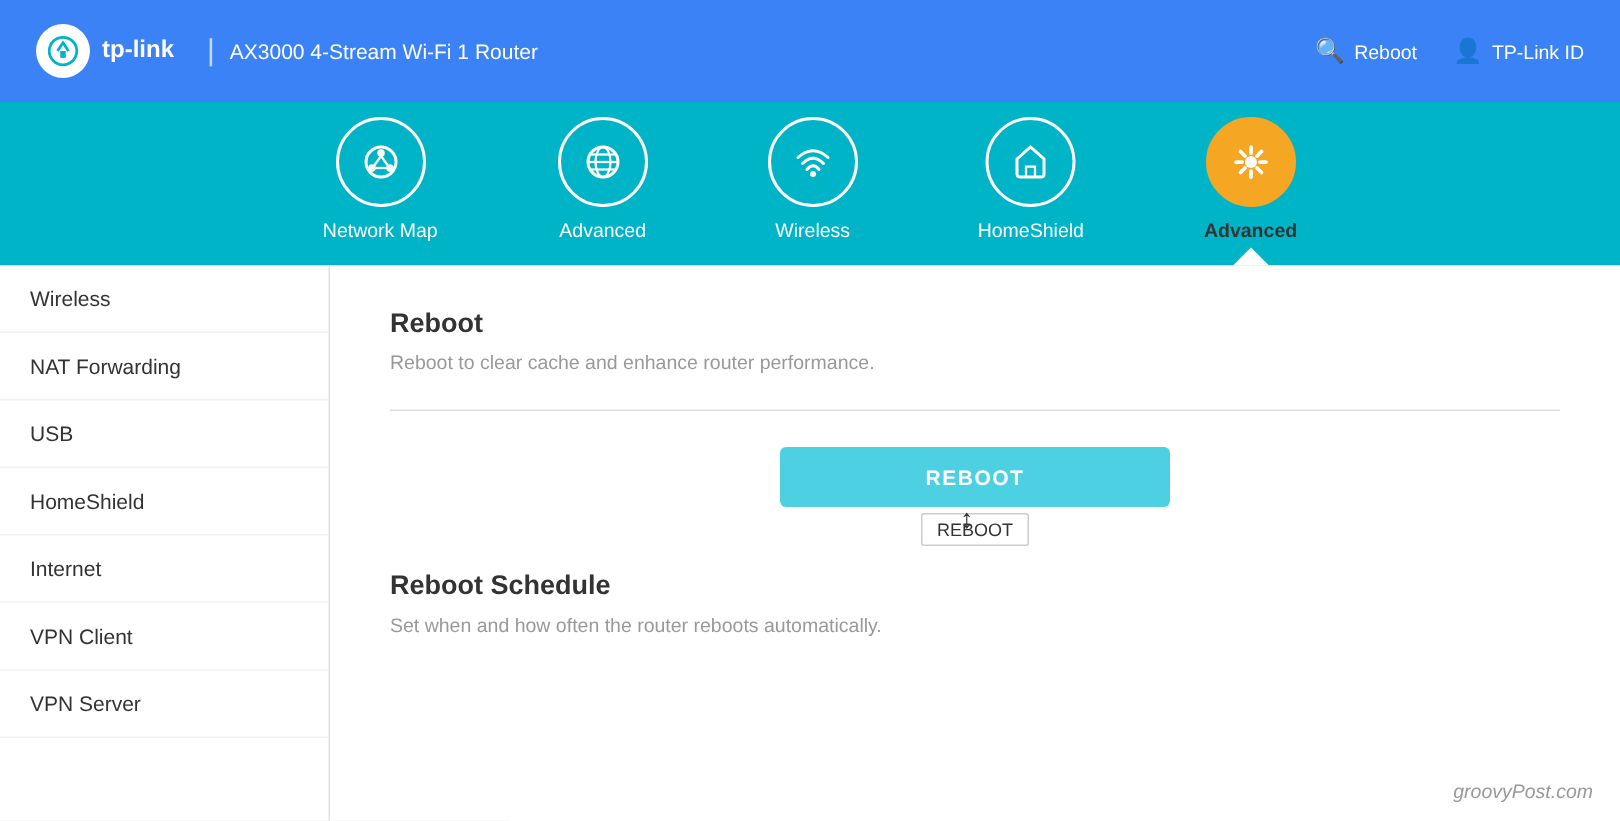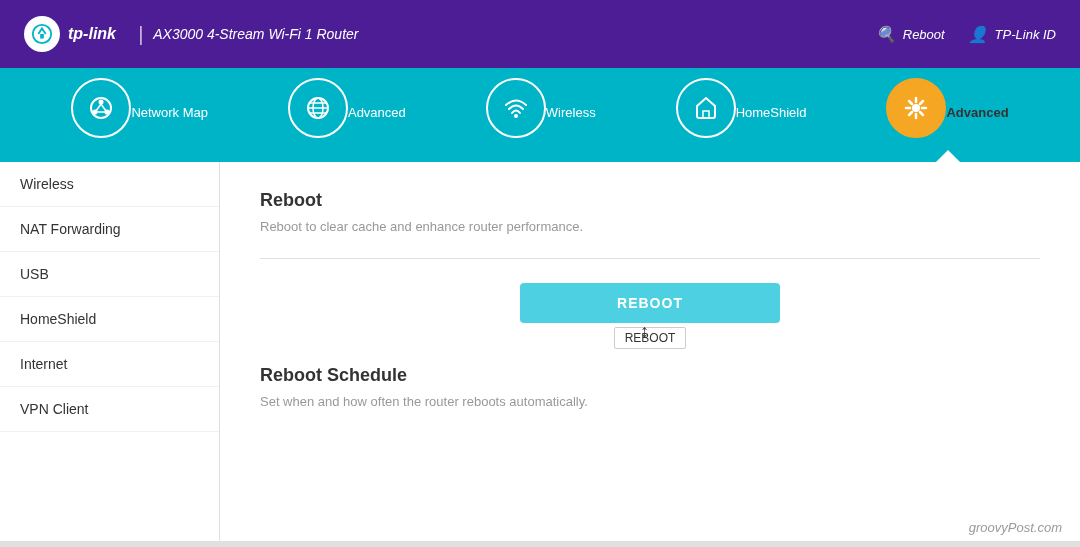--- a/index.html
+++ b/index.html
@@ -1,25 +1,24 @@
 <!DOCTYPE html>
 <html><head>
   <meta charset="utf-8">
   <style>
     * { box-sizing: border-box; margin: 0; padding: 0; }
     body { font-family: Arial, sans-serif; background: #e0e0e0; width: 1080px; height: 547px; overflow: hidden; }
 
     
     .header {
-      background: #4c1d95;
+      background: #3b82f6;
       display: flex;
       align-items: center;
       padding: 4px 24px;
       height: 68px;
-      font-style: italic;
     }
     .header-logo {
       display: flex;
       align-items: center;
       color: white;
       font-size: 15px;
       font-weight: bold;
     }
     .tp-link-logo {
       display: flex;
@@ -69,21 +68,21 @@
     .navbar {
       background: #00b4c8;
       display: flex;
       justify-content: center;
       align-items: flex-end;
       padding-bottom: 0;
       gap: 0;
     }
     .nav-item {
       display: flex;
-      flex-direction: row;
+      flex-direction: column;
       align-items: center;
       padding: 10px 40px 16px;
       color: white;
       cursor: pointer;
       position: relative;
       min-width: 130px;
       text-align: center;
     }
     .nav-item.active {
       color: #333;
@@ -335,20 +334,23 @@
     </div>
     <div class="sidebar-item">
       <span>HomeShield</span>
     </div>
     <div class="sidebar-item">
       <span>Internet</span>
     </div>
     <div class="sidebar-item">
       <span>VPN Client</span>
     </div>
+    <div class="sidebar-item">
+      <span>VPN Server</span>
+    </div>
   </div>
 
   <div class="content">
     <div class="section-title">Reboot</div>
     <div class="section-desc">Reboot to clear cache and enhance router performance.</div>
     <hr class="section-divider">
 
     <div class="reboot-btn-wrapper">
       <button class="reboot-btn">REBOOT</button>
       <span class="cursor-img">↕</span>

